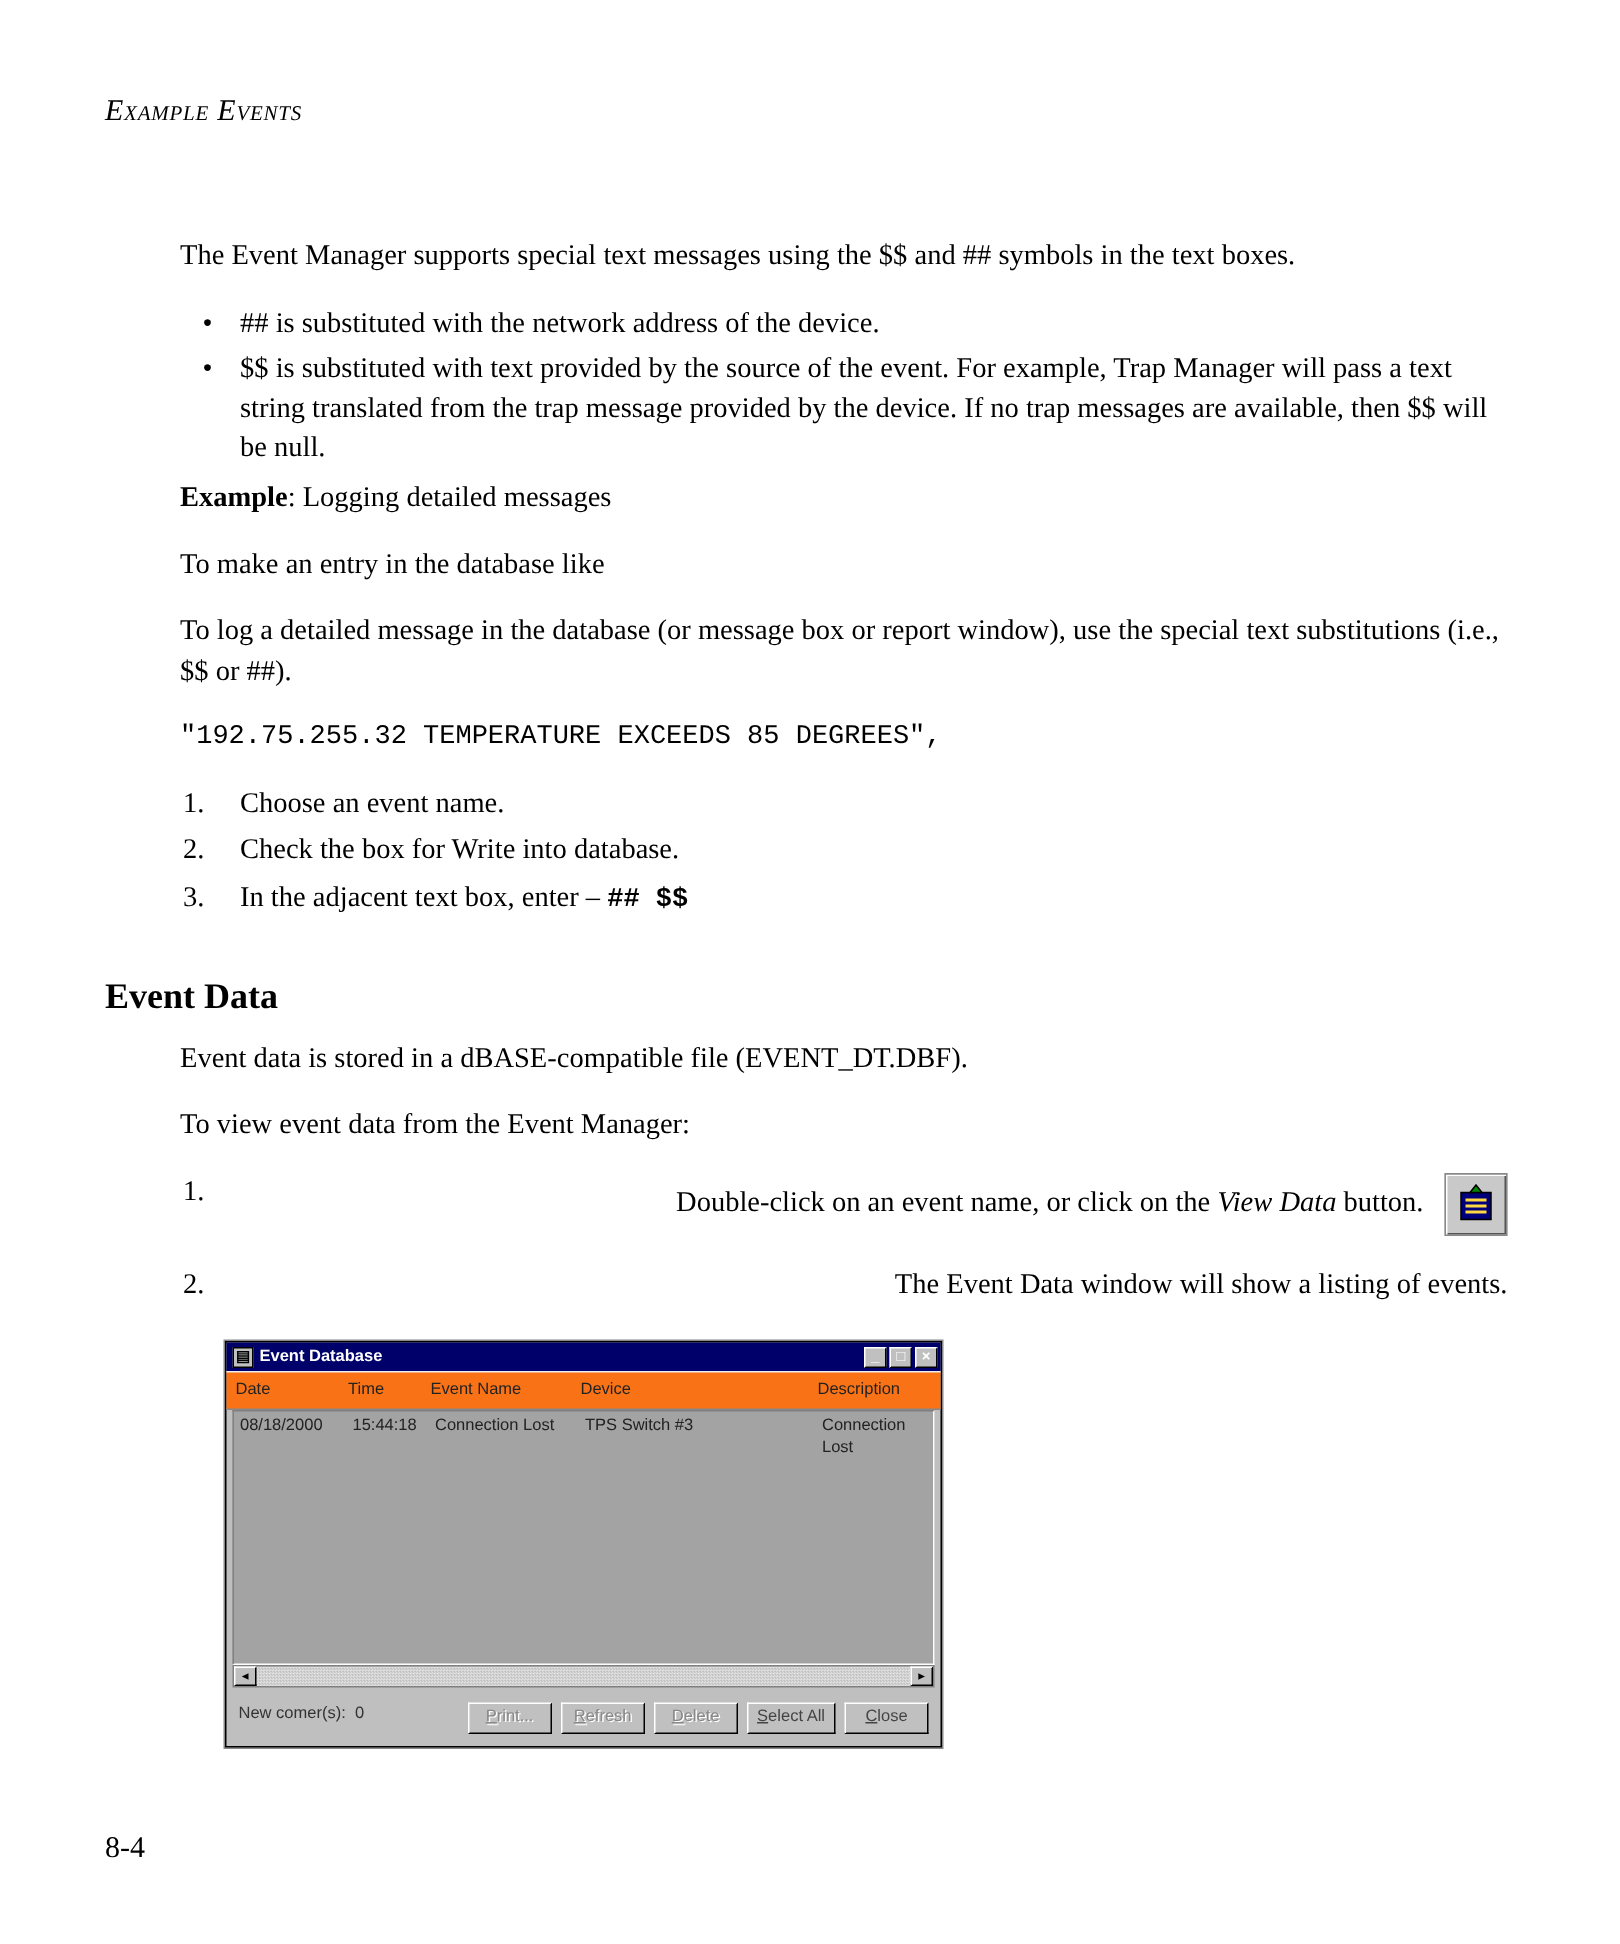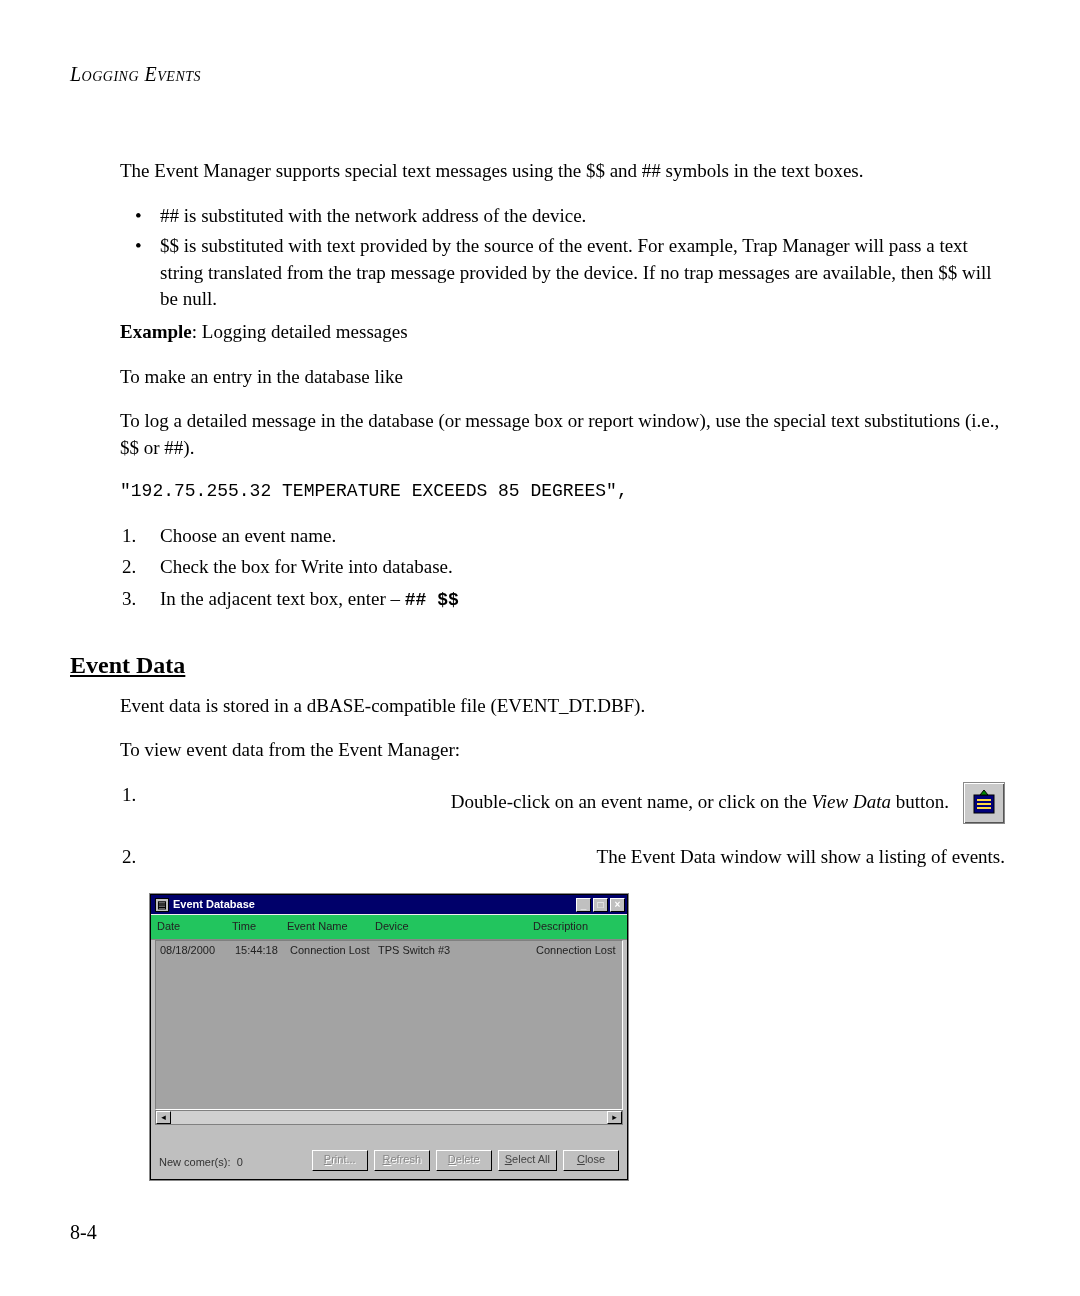--- a/index.html
+++ b/index.html
@@ -22,54 +22,54 @@
     .content { margin-left: 50px; }
     p { margin-bottom: 18px; }
     ul.bullets { list-style: none; margin: 0 0 6px 0; }
     ul.bullets li { position: relative; padding-left: 40px; margin-bottom: 4px; }
     ul.bullets li::before { content: "•"; position: absolute; left: 15px; }
     .example-line { margin-bottom: 18px; }
     .mono { font-family: "Courier New", monospace; font-size: 18px; }
     ol.steps { list-style: none; counter-reset: step; margin-bottom: 24px; }
     ol.steps li { counter-increment: step; position: relative; padding-left: 40px; margin-bottom: 5px; }
     ol.steps li::before { content: counter(step) "."; position: absolute; left: 2px; }
-    h2.section { font-weight: bold; font-size: 24px; margin: 36px 0 10px -50px; text-decoration: underline; }
+    h2.section { font-weight: bold; font-size: 24px; margin: 36px 0 10px -50px; }
     .view-row { display: flex; align-items: center; margin-bottom: 20px; }
     .view-row .step-text { flex: 1; }
     .icon-cluster { width: 42px; height: 42px; border: 1px solid #888; background: #c9c9c9; box-shadow: 1px 1px 0 #fff inset, -1px -1px 0 #555 inset; display: flex; align-items: center; justify-content: center; margin-left: 14px; }
     .icon-cluster svg { display: block; }
 
     .event-db { width: 478px; margin-top: 10px; margin-left: 30px; border: 1px solid #000; background: #bfbfbf; box-shadow: 0 0 0 1px #888; font-family: "MS Sans Serif", Tahoma, Arial, sans-serif; font-size: 11px; }
     .titlebar { background: linear-gradient(#00006a, #00006a); color: #fff; display: flex; align-items: center; padding: 2px 2px 2px 4px; height: 19px; font-weight: bold; }
     .titlebar .sysmenu { width: 14px; height: 14px; background: #c0c0c0; border: 1px solid #000; margin-right: 4px; display: flex; align-items: center; justify-content: center; font-size: 10px; color: #000; }
     .titlebar .title { flex: 1; }
     .titlebar .winbtn { width: 15px; height: 14px; background: #c0c0c0; border-top: 1px solid #fff; border-left: 1px solid #fff; border-right: 1px solid #000; border-bottom: 1px solid #000; margin-left: 2px; display: flex; align-items: center; justify-content: center; font-size: 10px; line-height: 1; }
-    .col-headers { display: flex; background: #22c55e; padding: 4px 6px; border-top: 1px solid #eee; border-bottom: 1px solid #888; color: #222; }
+    .col-headers { display: flex; background: #f97316; padding: 4px 6px; border-top: 1px solid #eee; border-bottom: 1px solid #888; color: #222; }
     .col-date { width: 75px; }
     .col-time { width: 55px; }
-    .col-en { width: 88px; }
+    .col-en { width: 100px; }
     .col-dev { width: 136px; }
     .col-desc { flex: 1; padding-left: 22px; }
     .data-area { background: #a3a3a3; border: 1px solid #808080; border-right-color: #fff; border-bottom-color: #fff; margin: 0 4px; height: 170px; overflow: hidden; position: relative; }
     .data-row { display: flex; padding: 2px 4px; color: #222; }
     .scrollbar { display: flex; height: 15px; background: repeating-conic-gradient(#c0c0c0 0 25%, #e0e0e0 0 50%) 50%/2px 2px; margin: 0 4px; border: 1px solid #808080; }
     .sb-btn { width: 15px; background: #c0c0c0; border-top: 1px solid #fff; border-left: 1px solid #fff; border-right: 1px solid #000; border-bottom: 1px solid #000; display: flex; align-items: center; justify-content: center; font-size: 9px; }
     .sb-thumb { flex: 1; }
-    .footer-row { display: flex; align-items: flex-end; padding: 25px 8px 8px; gap: 6px; }
+    .footer-row { display: flex; align-items: flex-start; padding: 10px 8px 8px; gap: 6px; }
     .footer-row .newcomers { flex: 0 0 120px; color: #333; }
     .dlg-btn { min-width: 56px; height: 21px; background: #c0c0c0; border-top: 1px solid #fff; border-left: 1px solid #fff; border-right: 1px solid #000; border-bottom: 1px solid #000; font-size: 11px; display: flex; align-items: center; justify-content: center; padding: 0 6px; color: #444; }
     .dlg-btn.disabled { color: #888; text-shadow: 1px 1px 0 #fff; }
     .dlg-btn .ul { text-decoration: underline; }
 
     .page-num { position: absolute; bottom: 50px; left: 70px; font-size: 20px; }
   </style>
 </head>
 <body>
 
-<div class="page-header">Logging Events</div>
+<div class="page-header">Example Events</div>
 
 <div class="content">
 
   <p>The Event Manager supports special text messages using the $$ and ## symbols in the text boxes.</p>
 
   <ul class="bullets">
     <li>## is substituted with the network address of the device.</li>
     <li>$$ is substituted with text provided by the source of the event. For example, Trap Manager will pass a text string translated from the trap message provided by the device. If no trap messages are available, then $$ will be null.</li>
   </ul>
 

